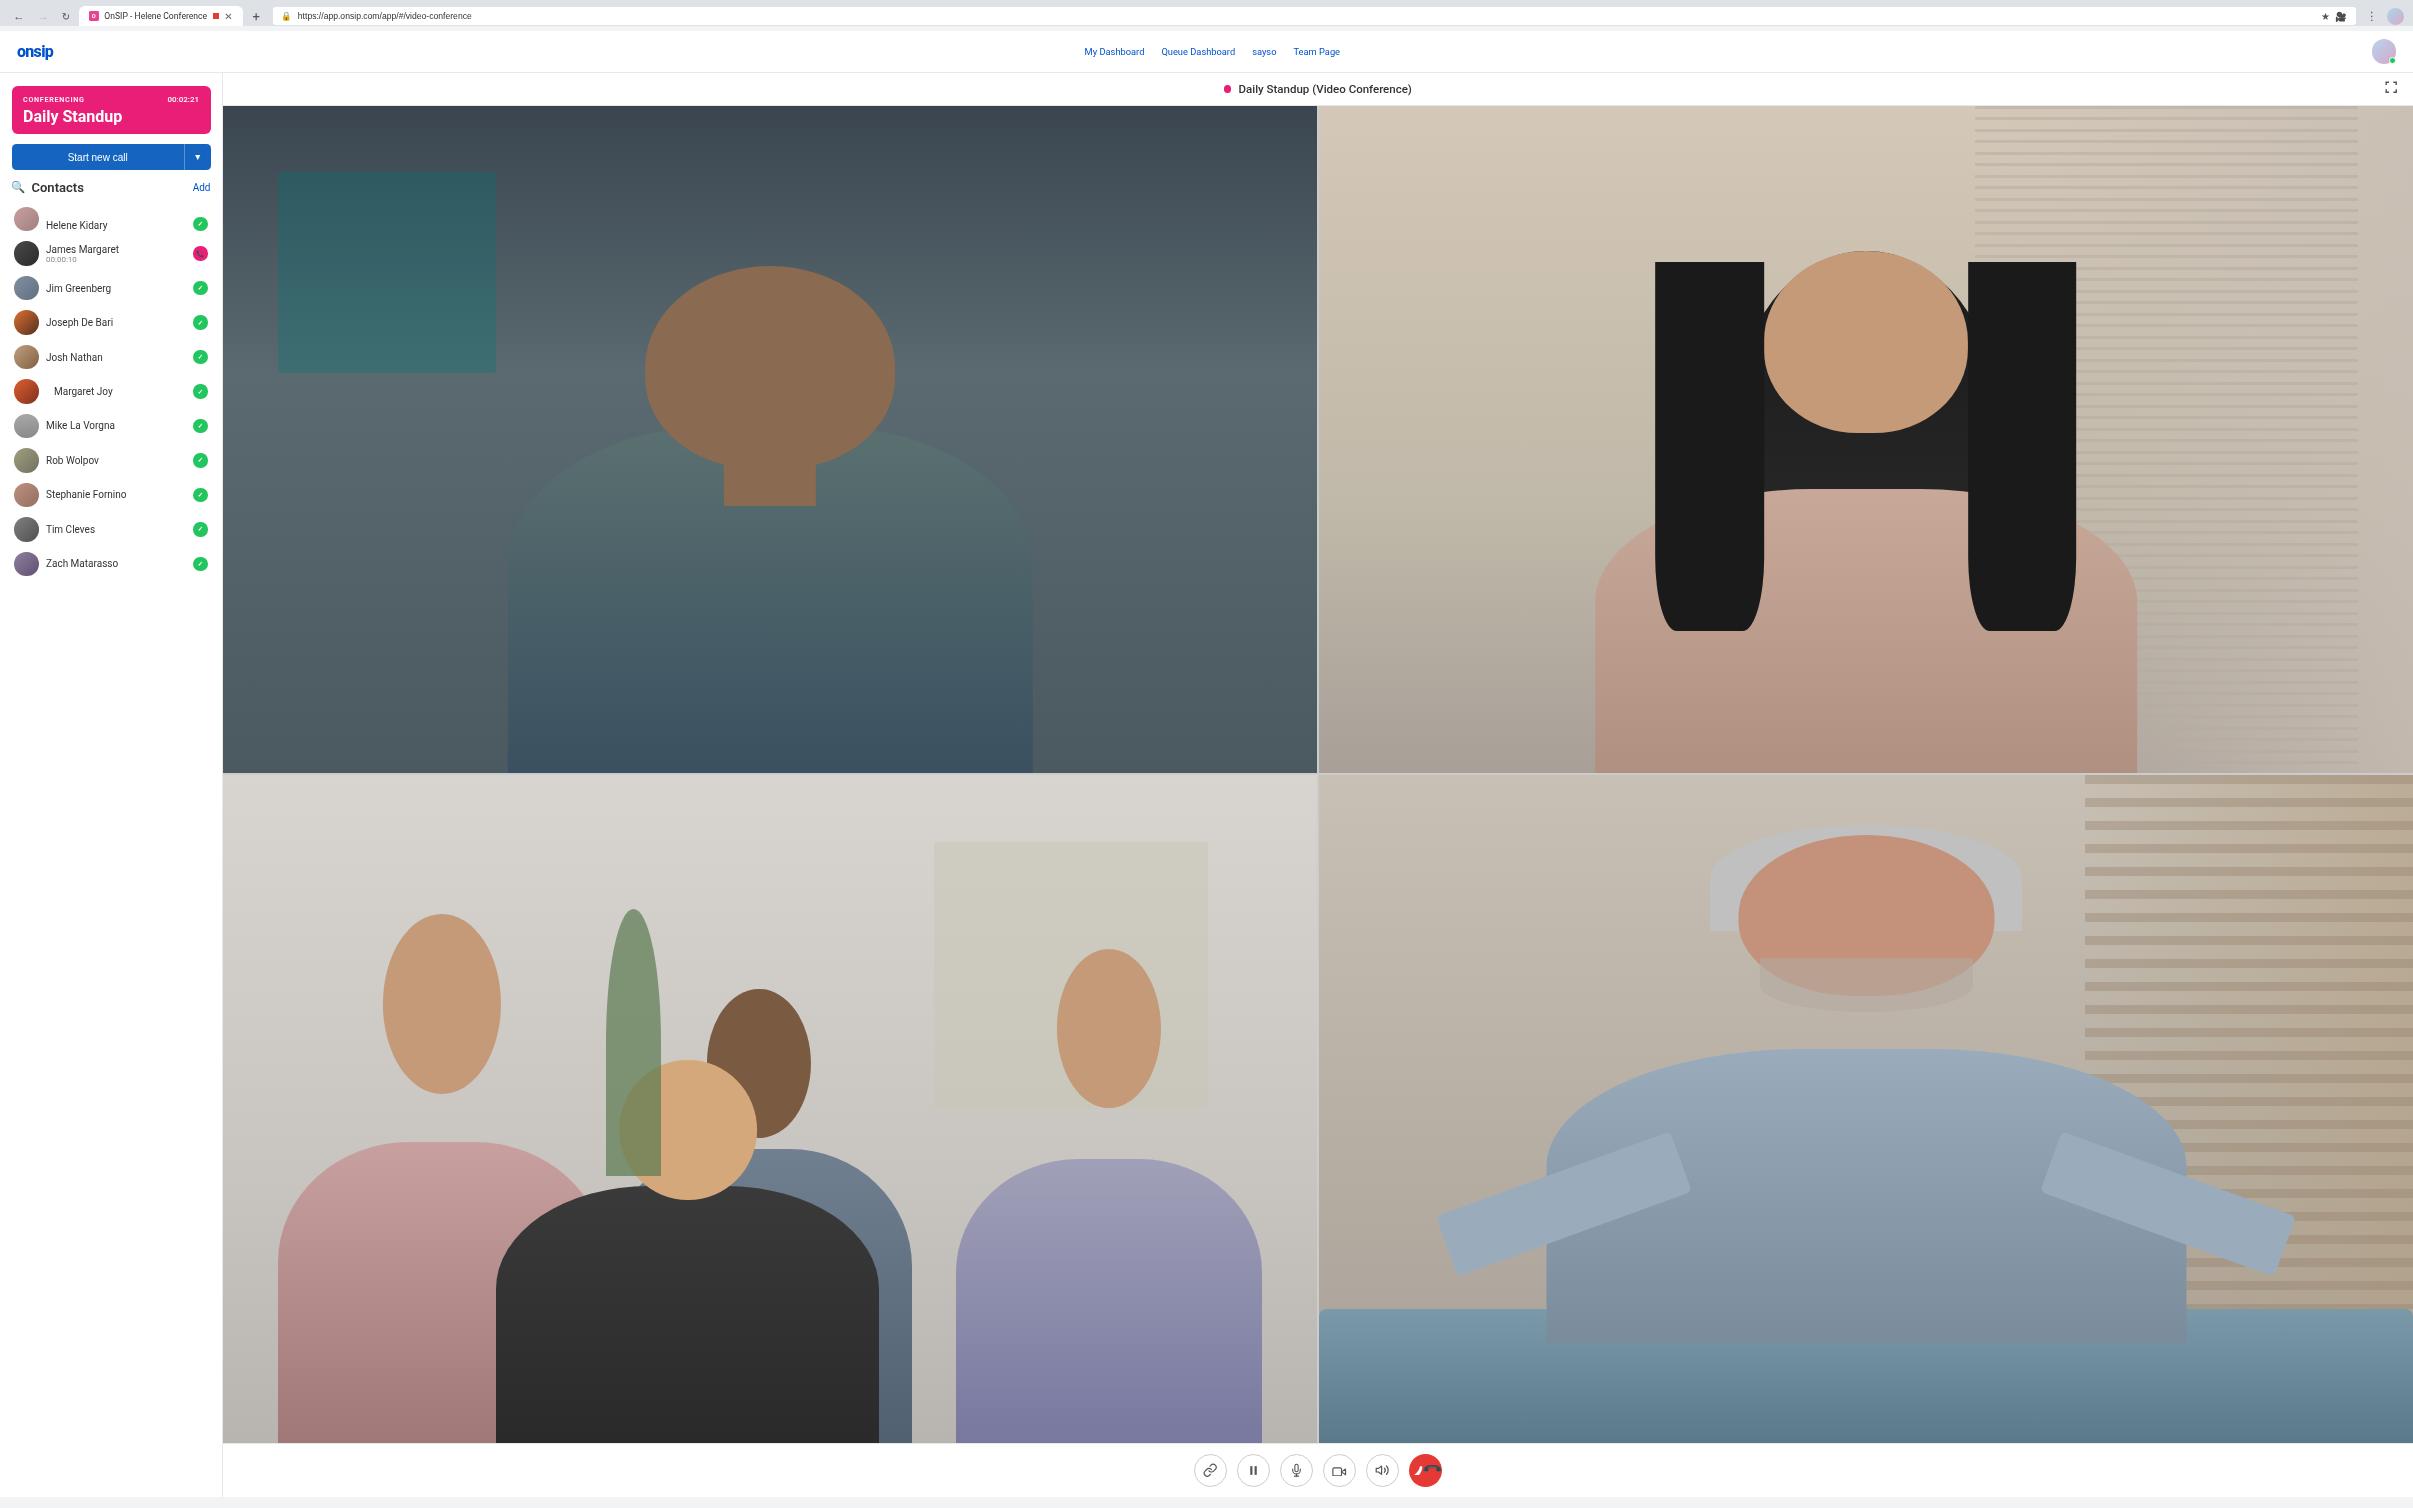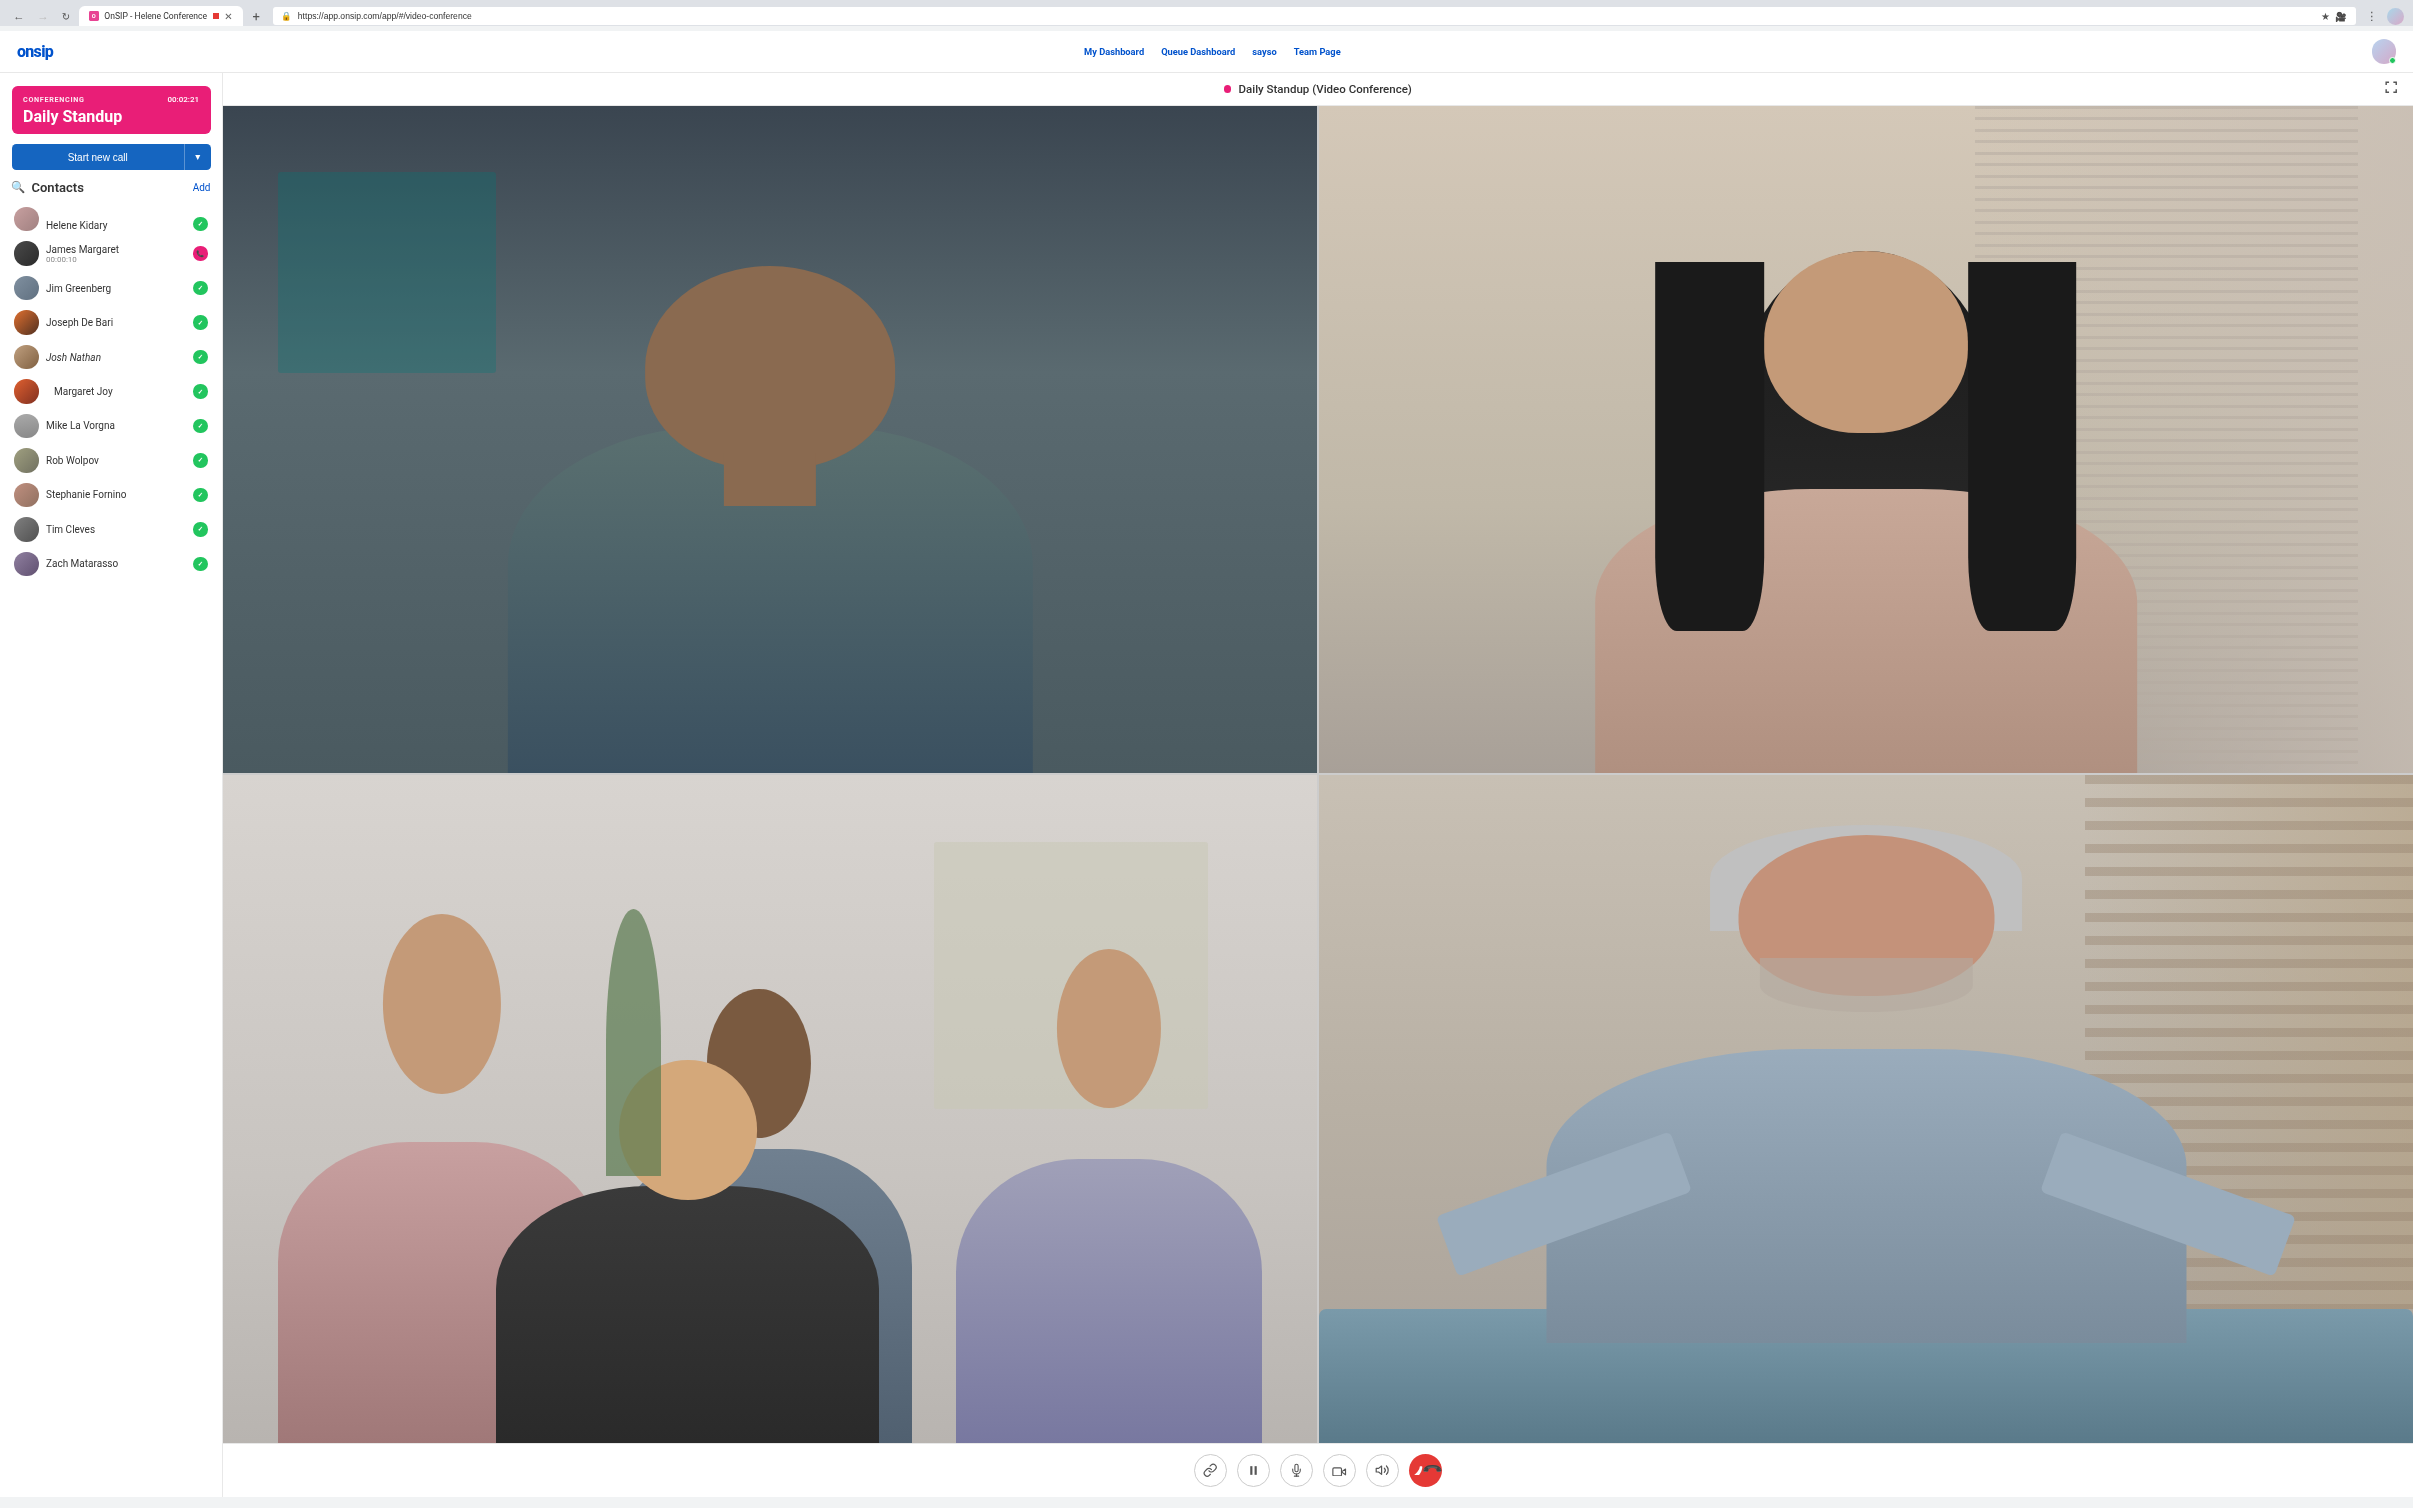--- a/index.html
+++ b/index.html
@@ -30,21 +30,21 @@
     <div style="width:17px;height:17px;border-radius:50%;background:linear-gradient(135deg,#a8d8ea,#d9a8c7);"></div>
   </div>
 </div>
 
 <div style="display:flex;flex-direction:column;background:#fff;height:calc(100vh - 42px);">
 
   <div style="display:flex;align-items:center;justify-content:space-between;padding:8.6px 17px;border-bottom:0.7px solid #e8e8e8;background:#fff;">
     <div style="font-size:16px;font-weight:800;color:#0052cc;letter-spacing:-0.7px;">
       <span>onsip</span>
     </div>
-    <div style="display:flex;gap:17px;align-items:flex-end;font-weight:bold;">
+    <div style="display:flex;gap:17px;align-items:flex-end;">
       <a style="font-size:9.3px;color:#0052cc;text-decoration:none;cursor:pointer;">My Dashboard</a>
       <a style="font-size:9.3px;color:#0052cc;text-decoration:none;cursor:pointer;">Queue Dashboard</a>
       <a style="font-size:9.3px;color:#0052cc;text-decoration:none;cursor:pointer;">sayso</a>
       <a style="font-size:9.3px;color:#0052cc;text-decoration:none;cursor:pointer;">Team Page</a>
     </div>
     <div style="display:flex;align-items:center;gap:8.6px;">
       <div style="width:24.4px;height:24.4px;border-radius:50%;background:linear-gradient(135deg,#b8d4f0,#d4a8c7);position:relative;cursor:pointer;">
         <div style="position:absolute;bottom:0;right:0;width:7.2px;height:7.2px;background:#22c55e;border-radius:50%;border:1.4px solid white;"></div>
       </div>
     </div>
@@ -113,21 +113,21 @@
             <div style="font-size:10px;color:#333;">Joseph De Bari</div>
           </div>
           <div style="width:14.4px;height:14.4px;border-radius:50%;background:#22c55e;display:flex;align-items:center;justify-content:center;">
             <span style="color:white;font-size:6.5px;font-weight:bold;">✓</span>
           </div>
         </div>
 
         <div style="display:flex;align-items:center;padding:3.6px 2.9px;border-radius:2.9px;cursor:pointer;">
           <div style="width:24.4px;height:24.4px;border-radius:50%;margin-right:7.2px;background:linear-gradient(135deg,#c0a080,#806040);flex-shrink:0;"></div>
           <div style="flex:1;">
-            <div style="font-size:10px;color:#333;font-style:italic;">Josh Nathan</div>
+            <div style="font-size:10px;color:#333;">Josh Nathan</div>
           </div>
           <div style="width:14.4px;height:14.4px;border-radius:50%;background:#22c55e;display:flex;align-items:center;justify-content:center;">
             <span style="color:white;font-size:6.5px;font-weight:bold;">✓</span>
           </div>
         </div>
 
         <div style="display:flex;align-items:center;padding:3.6px 2.9px;border-radius:2.9px;cursor:pointer;gap:8px;">
           <div style="width:24.4px;height:24.4px;border-radius:50%;margin-right:7.2px;background:linear-gradient(135deg,#e06030,#803020);flex-shrink:0;"></div>
           <div style="flex:1;">
             <div style="font-size:10px;color:#333;">Margaret Joy</div>

